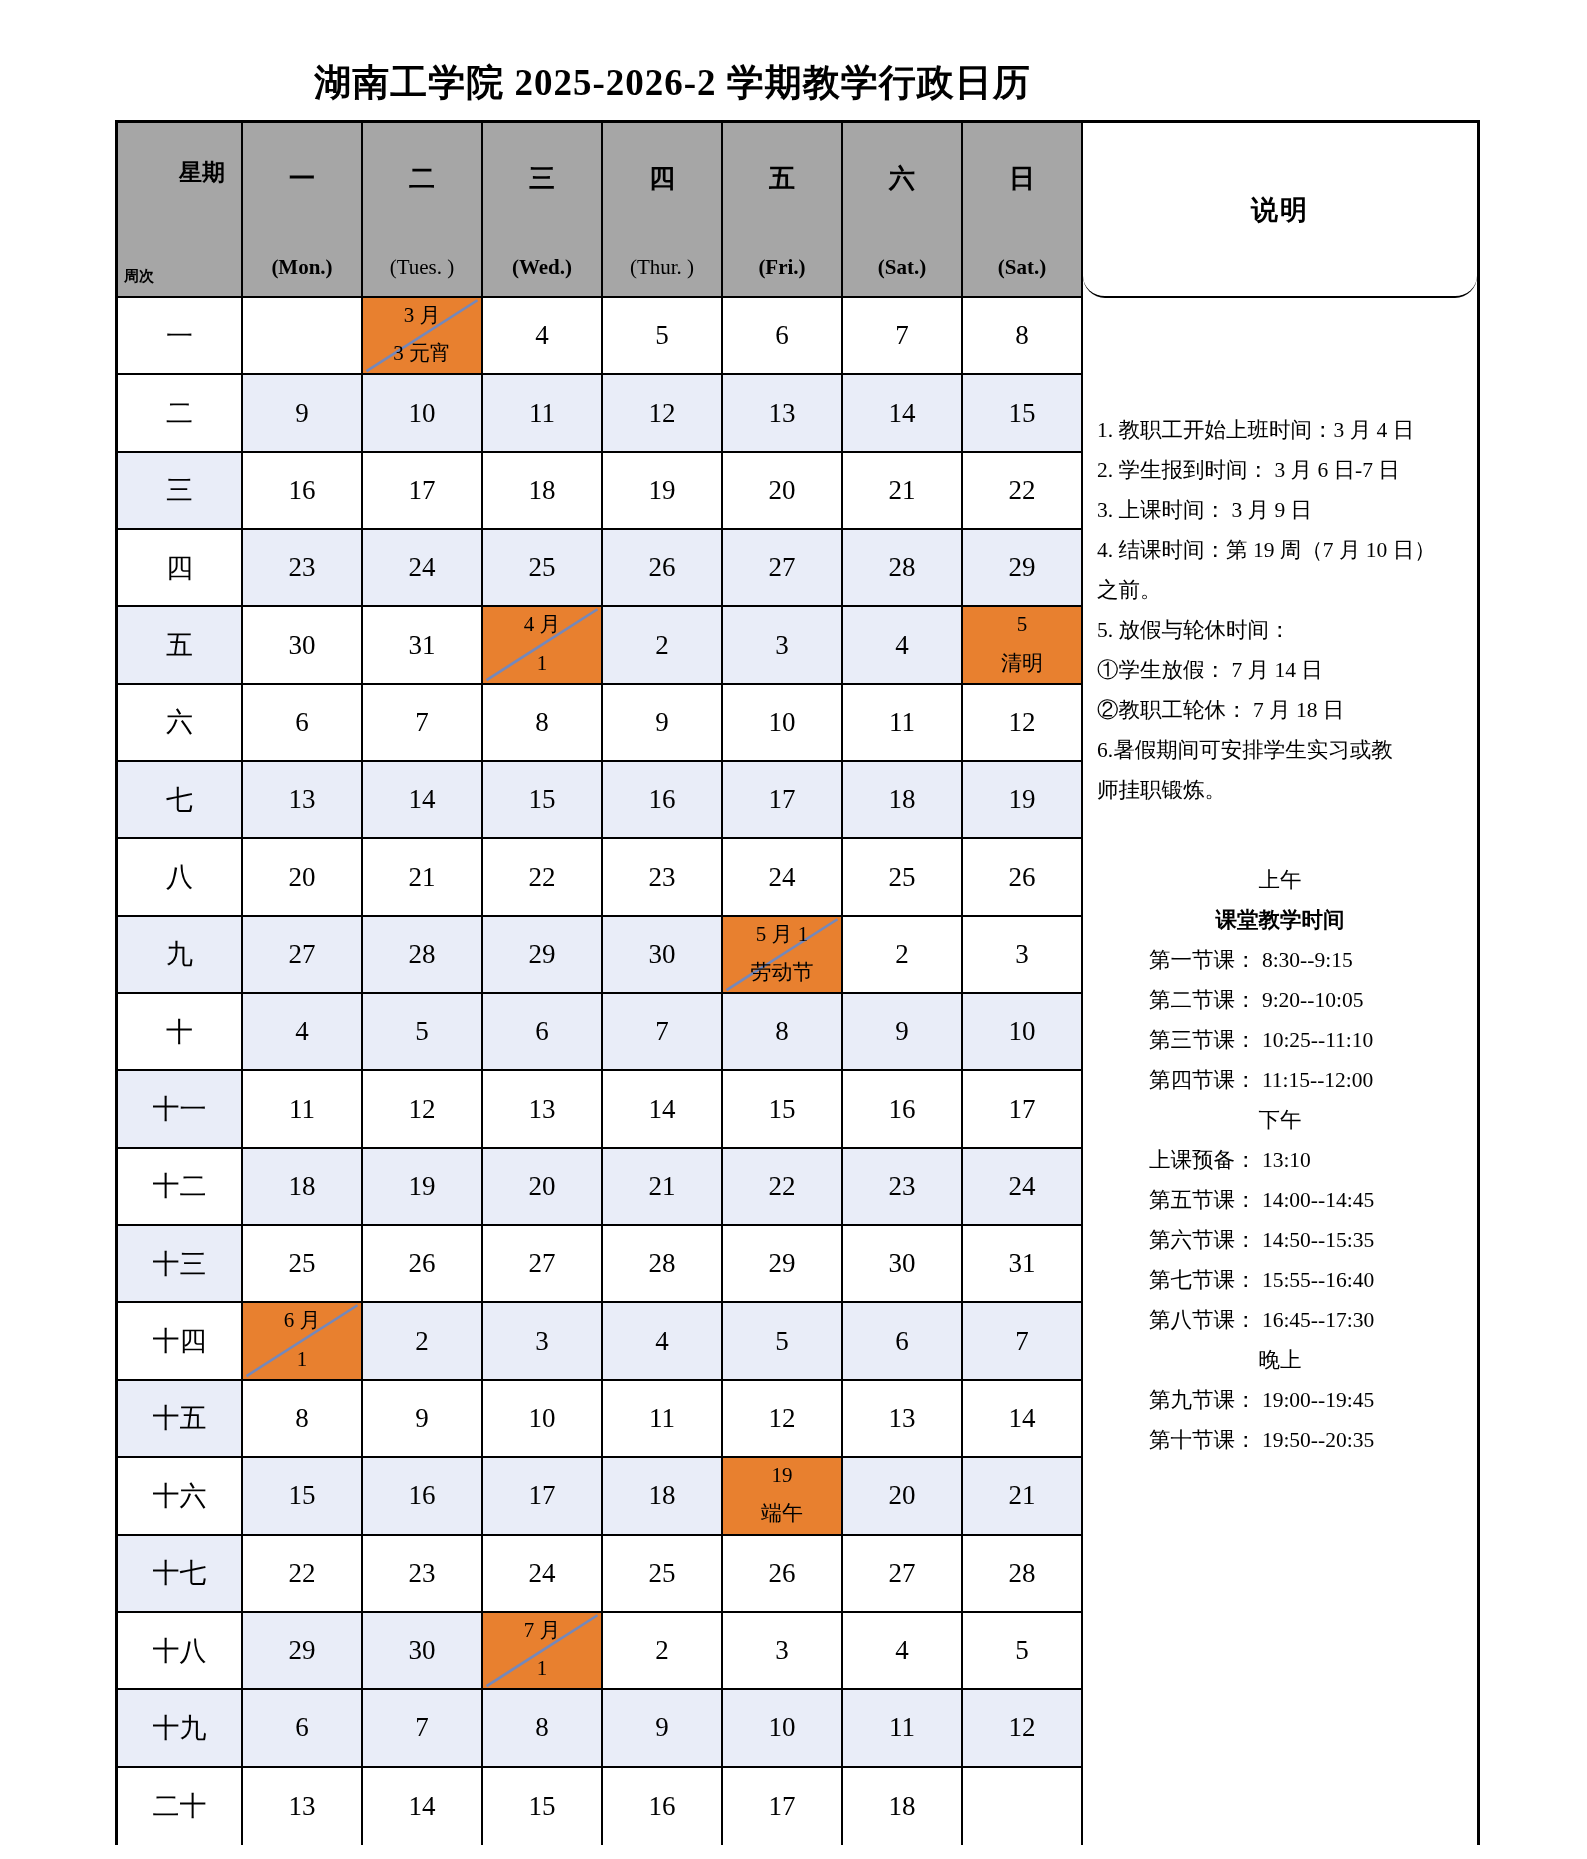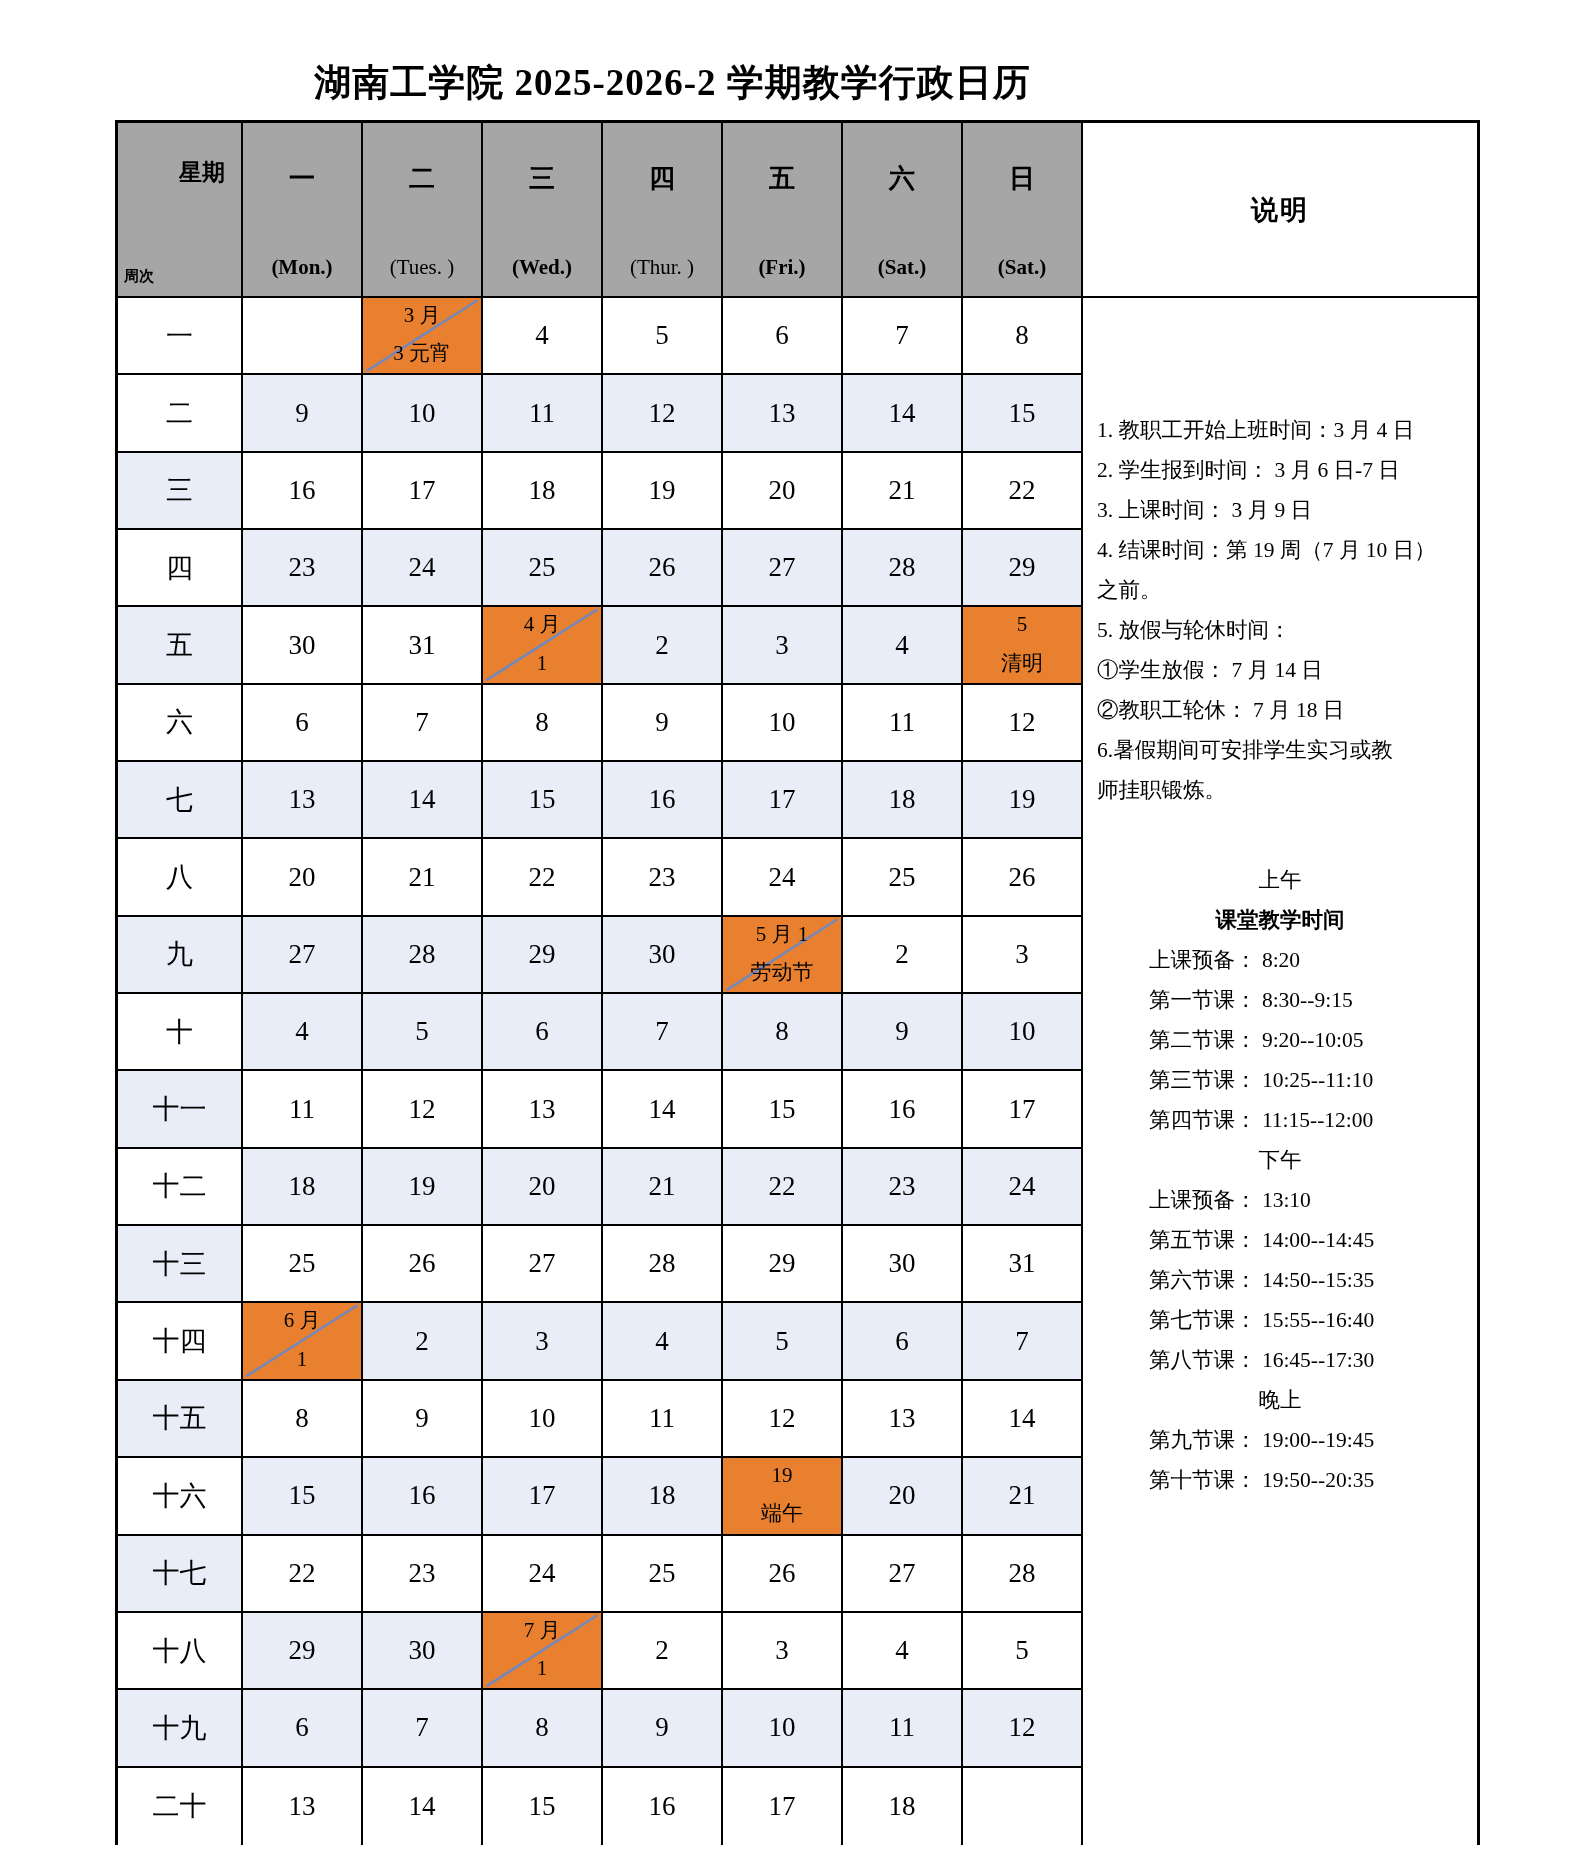--- a/index.html
+++ b/index.html
@@ -17,21 +17,21 @@
   .hdr{background:var(--hdr-gray);}
   .corner{display:block;}
   .corner .ctop{position:absolute;top:34px;right:16px;font-size:23px;font-weight:bold;}
   .corner .cbot{position:absolute;bottom:10px;left:6px;font-size:15px;font-weight:bold;}
   .dayhdr{display:flex;flex-direction:column;align-items:center;justify-content:space-between;
           padding:38px 0 16px 0;}
   .dayhdr .cn{font-size:26px;font-weight:bold;}
   .dayhdr .en{font-size:21px;font-weight:bold;}
   .dayhdr .en.light{font-weight:normal;}
   .noteshdr{display:flex;align-items:center;justify-content:center;
-            font-size:27px;font-weight:bold;letter-spacing:2px;background:#fff;}
+            font-size:27px;font-weight:bold;letter-spacing:2px;background:#fff;border-radius:22px;}
   .wlabel{display:flex;align-items:center;justify-content:center;font-size:27px;}
   .day{display:flex;align-items:center;justify-content:center;font-size:27px;}
   .bg-w{background:#ffffff;} .bg-b{background:var(--lt-blue);} .bg-o{background:var(--orange);}
   .holiday{display:flex;flex-direction:column;align-items:center;justify-content:space-between;
            font-size:21px;padding:5px 0 7px 0;}
   .holiday .l1,.holiday .l2{line-height:1.2;z-index:2;}
   .diag{position:absolute;left:0;top:0;width:100%;height:100%;z-index:1;}
   .diag line{stroke:var(--diag-blue);stroke-width:2.6;vector-effect:non-scaling-stroke;}
   .notesbody{grid-column:9;grid-row:2 / span 20;background:#fff;
              padding-top:112px;font-size:21.5px;}
@@ -64,21 +64,20 @@
         <div class="ln ln-left">4. 结课时间：第 19 周（7 月 10 日）</div>
         <div class="ln ln-left">之前。</div>
         <div class="ln ln-left">5. 放假与轮休时间：</div>
         <div class="ln ln-left">①学生放假： 7 月 14 日</div>
         <div class="ln ln-left">②教职工轮休： 7 月 18 日</div>
         <div class="ln ln-left">6.暑假期间可安排学生实习或教</div>
         <div class="ln ln-left">师挂职锻炼。</div>
         <div class="ln-gap"></div>
         <div class="ln ln-center">上午</div>
         <div class="ln ln-center ln-bold">课堂教学时间</div>
-        <div class="ln ln-indent">上课预备： 8:20</div>
         <div class="ln ln-indent">第一节课： 8:30--9:15</div>
         <div class="ln ln-indent">第二节课： 9:20--10:05</div>
         <div class="ln ln-indent">第三节课： 10:25--11:10</div>
         <div class="ln ln-indent">第四节课： 11:15--12:00</div>
         <div class="ln ln-center">下午</div>
         <div class="ln ln-indent">上课预备： 13:10</div>
         <div class="ln ln-indent">第五节课： 14:00--14:45</div>
         <div class="ln ln-indent">第六节课： 14:50--15:35</div>
         <div class="ln ln-indent">第七节课： 15:55--16:40</div>
         <div class="ln ln-indent">第八节课： 16:45--17:30</div>

